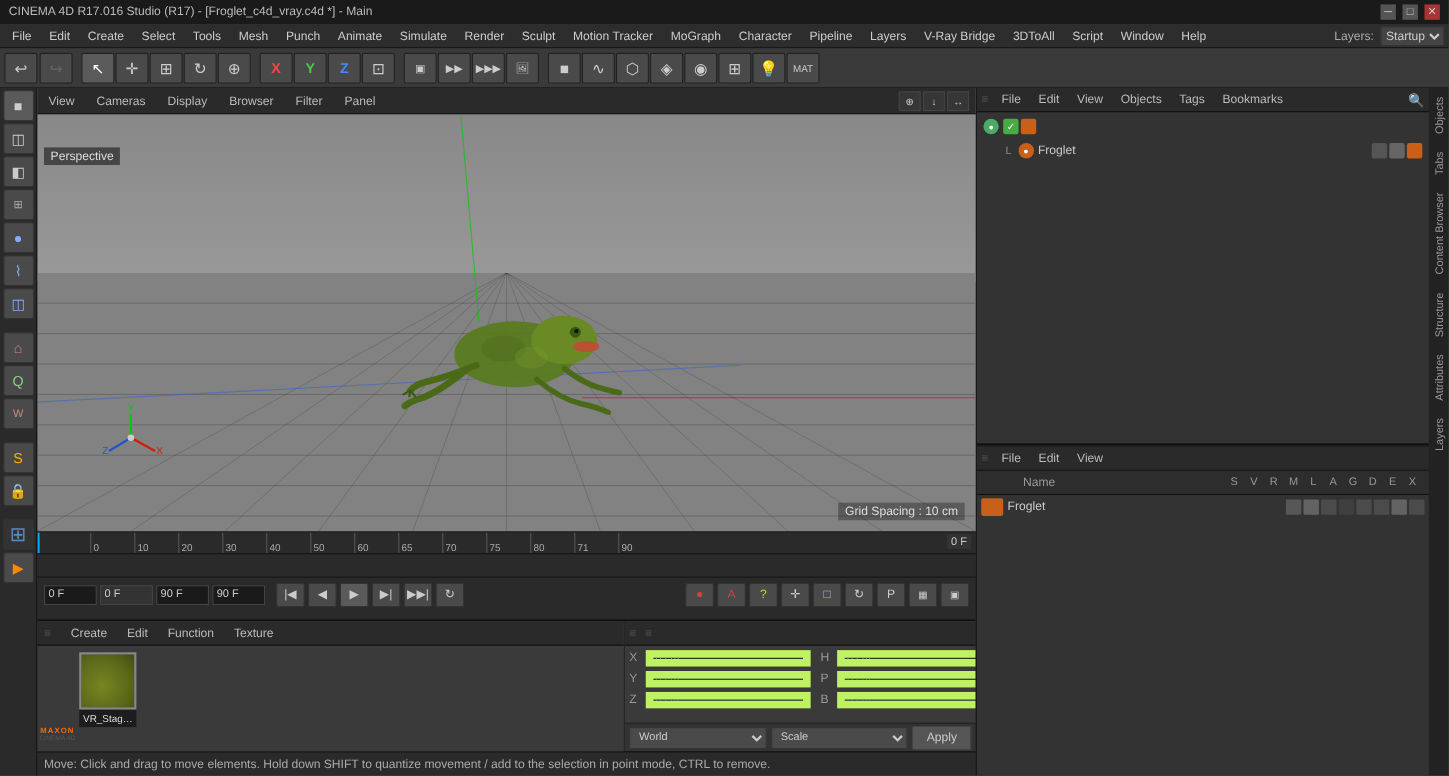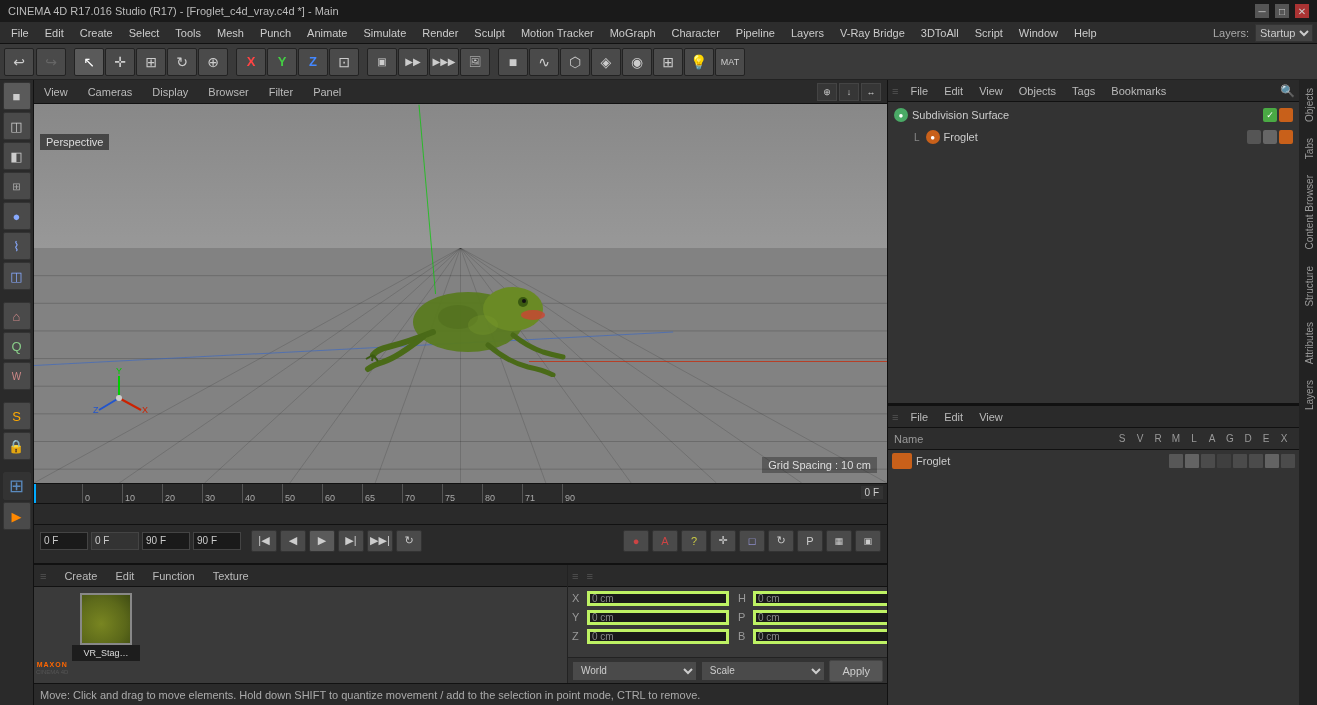--- a/index.html
+++ b/index.html
@@ -111,21 +111,21 @@
 
     
     #bottom-combined { display: flex; height: 120px; border-top: 2px solid #111; }
     #material-section { flex: 1; background: #3a3a3a; display: flex; flex-direction: column; }
     #ms-toolbar { height: 22px; background: #2a2a2a; display: flex; align-items: center; padding: 0 6px; gap: 10px; border-bottom: 1px solid #111; }
     #ms-content { flex: 1; display: flex; padding: 4px 6px; gap: 6px; align-items: flex-start; }
     
     #coord-section { width: 310px; background: #3a3a3a; border-left: 1px solid #111; }
     .cs-row { display: flex; align-items: center; height: 18px; gap: 3px; }
     .cs-lbl { color: #999; font-size: 11px; width: 12px; }
-    .cs-inp { flex: 1; height: 15px; background: #1a1a1a; border: 3px solid #bef264; color: #888; font-size: 10px; padding: 0 2px; }
+    .cs-inp { flex: 1; height: 15px; background: #1a1a1a; border: 7px solid #bef264; color: #888; font-size: 10px; padding: 0 2px; }
   </style>
 </head>
 <body>
 
 <div id="titlebar">
   <span style="flex:1; font-size:11px;">CINEMA 4D R17.016 Studio (R17) - [Froglet_c4d_vray.c4d *] - Main</span>
   <div class="win-controls">
     <button class="win-btn">─</button>
     <button class="win-btn">□</button>
     <button class="win-btn" style="background:#aa3333;">✕</button>
@@ -397,21 +397,21 @@
           <span class="bp-tb-item">Function</span>
           <span class="bp-tb-item">Texture</span>
         </div>
         <div id="ms-content" style="flex:1; display:flex; padding:6px 6px 4px 38px; gap:6px; align-items:flex-start;">
 
           <div style="display:flex; flex-direction:column; align-items:center; cursor:pointer;">
             <div style="width:52px; height:52px; background:linear-gradient(135deg, #8a7a3a 0%, #6a5a2a 50%, #5a4a20 100%); border:2px solid #888; position:relative; overflow:hidden;">
 
               <div style="position:absolute; inset:0; background:radial-gradient(circle at 40% 60%, #7a8a20 0%, #5a6a18 60%, #3a4a10 100%); opacity:0.9;"></div>
             </div>
-            <div class="material-label" style="font-size:9px; color:#ddd; width:68px; text-align:center; background:rgba(0,0,0,0.5); padding:3px;">VR_Stag…</div>
+            <div class="material-label" style="font-size:9px; color:#ddd; width:52px; text-align:center; background:rgba(0,0,0,0.5); padding:3px;">VR_Stag…</div>
           </div>
         </div>
       </div>
 
       <div id="coord-section" style="width:320px; background:#3a3a3a; border-left:1px solid #222; display:flex; flex-direction:column;">
 
         <div style="height:22px; background:#2a2a2a; display:flex; align-items:center; padding:0 4px; border-bottom:1px solid #111;">
           <span style="color:#555; font-size:11px; margin-right:8px;">≡</span>
           <span style="color:#555; font-size:11px;">≡</span>
         </div>
@@ -492,21 +492,20 @@
             <span class="obj-tb-item">Objects</span>
             <span class="obj-tb-item">Tags</span>
             <span class="obj-tb-item">Bookmarks</span>
             <span style="flex:1;"></span>
             <button style="background:none; border:none; color:#999; cursor:pointer; font-size:12px;">🔍</button>
           </div>
           <div id="obj-content">
 
             <div class="obj-row">
               <div class="obj-icon" style="background:#4aaa66; color:#fff; width:14px; height:14px; border-radius:50%; font-size:8px; display:flex; align-items:center; justify-content:center;">●</div>
-              <span class="obj-name">Subdivision Surface</span>
               <div class="obj-tags">
                 <div class="obj-tag" style="background:#4aaa44; border-radius:2px; width:14px; height:14px; display:flex; align-items:center; justify-content:center; font-size:9px; color:#fff;">✓</div>
                 <div class="obj-tag" style="background:#c8601a; width:14px; height:14px;"></div>
               </div>
             </div>
 
             <div class="obj-row" style="padding-left:24px;">
               <div style="color:#888; font-size:10px; margin-right:2px;">L</div>
               <div class="obj-icon" style="background:#c8601a; color:#fff; width:14px; height:14px; border-radius:50%; font-size:8px; display:flex; align-items:center; justify-content:center;">●</div>
               <span class="obj-name">Froglet</span>
@@ -521,21 +520,21 @@
 
         <div id="attr-manager" style="background:#333; display:flex; flex-direction:column; border-top:1px solid #111;">
           <div id="attr-toolbar">
             <span style="color:#555; font-size:11px;">≡</span>
             <span class="attr-tb-item">File</span>
             <span class="attr-tb-item">Edit</span>
             <span class="attr-tb-item">View</span>
           </div>
 
           <div id="attr-header" style="height:22px; background:#2d2d2d; display:flex; align-items:center; padding:0 6px; gap:0; border-bottom:1px solid #111;">
-            <span style="flex:1; font-size:11px; color:#999;">Name</span>
+            <span style="flex:1; font-size:11px; color:#999;margin-left:36px;">Name</span>
             <span style="width:18px; text-align:center; font-size:10px; color:#999;">S</span>
             <span style="width:18px; text-align:center; font-size:10px; color:#999;">V</span>
             <span style="width:18px; text-align:center; font-size:10px; color:#999;">R</span>
             <span style="width:18px; text-align:center; font-size:10px; color:#999;">M</span>
             <span style="width:18px; text-align:center; font-size:10px; color:#999;">L</span>
             <span style="width:18px; text-align:center; font-size:10px; color:#999;">A</span>
             <span style="width:18px; text-align:center; font-size:10px; color:#999;">G</span>
             <span style="width:18px; text-align:center; font-size:10px; color:#999;">D</span>
             <span style="width:18px; text-align:center; font-size:10px; color:#999;">E</span>
             <span style="width:18px; text-align:center; font-size:10px; color:#999;">X</span>

